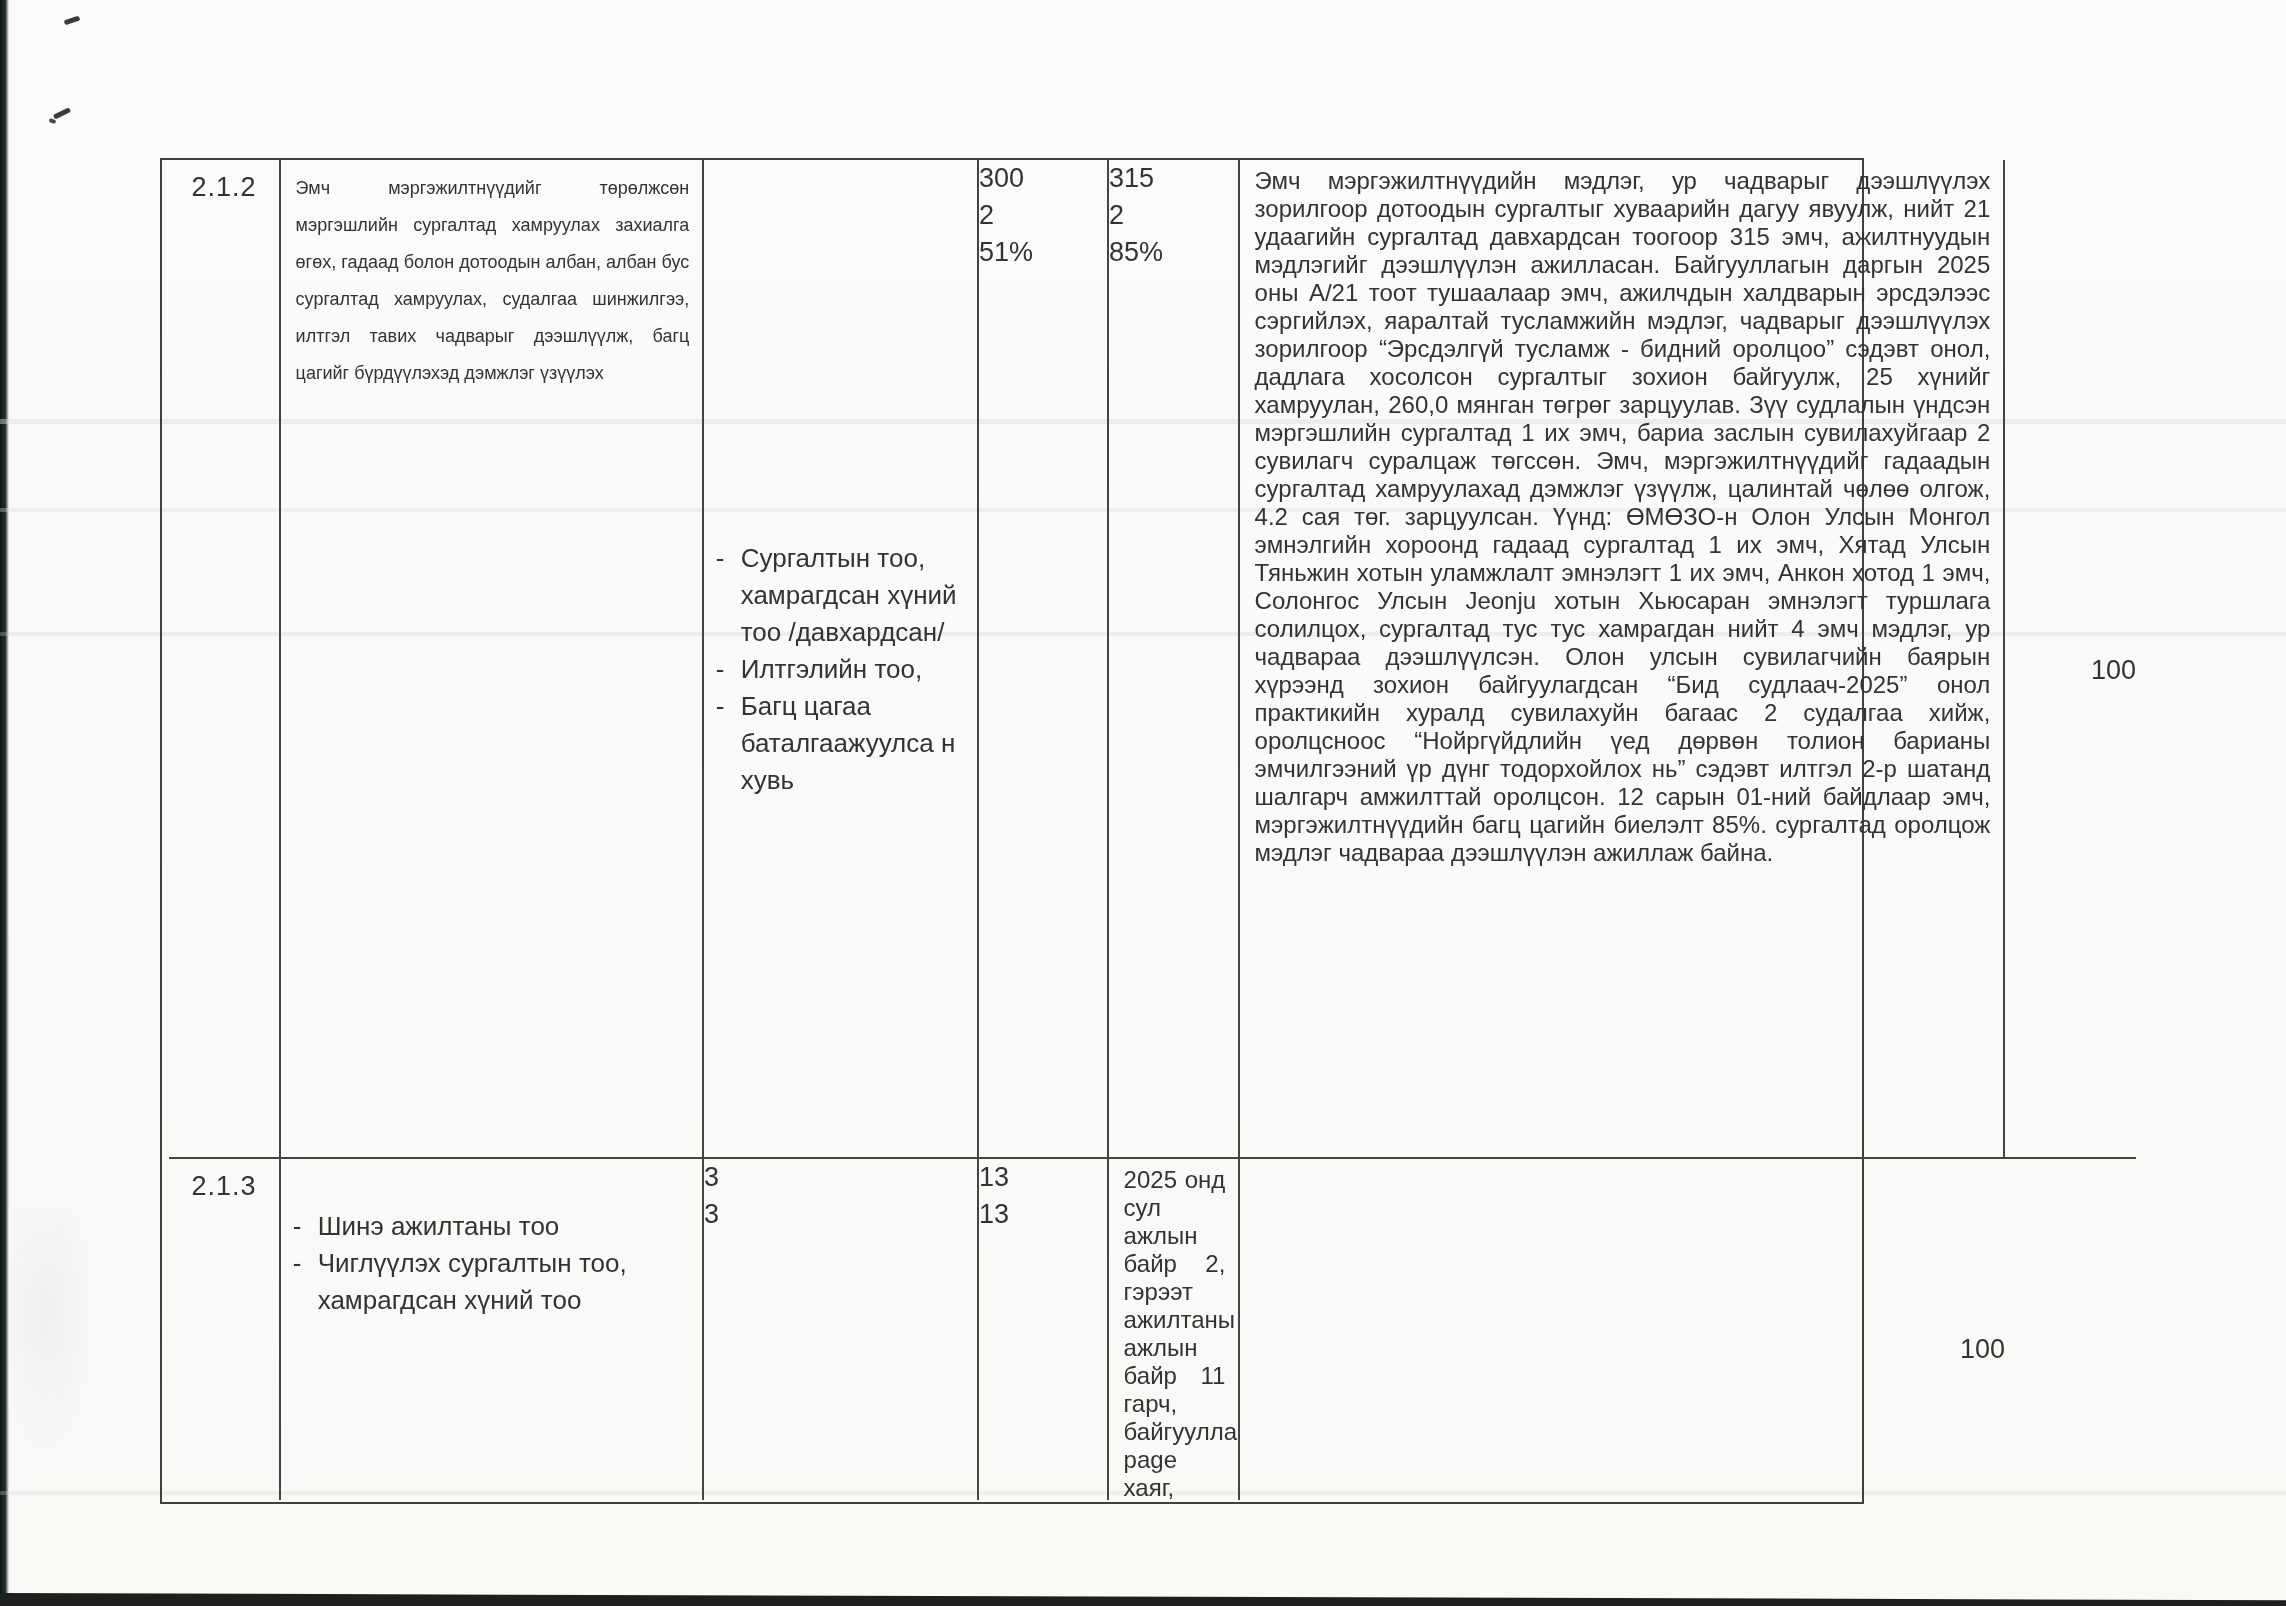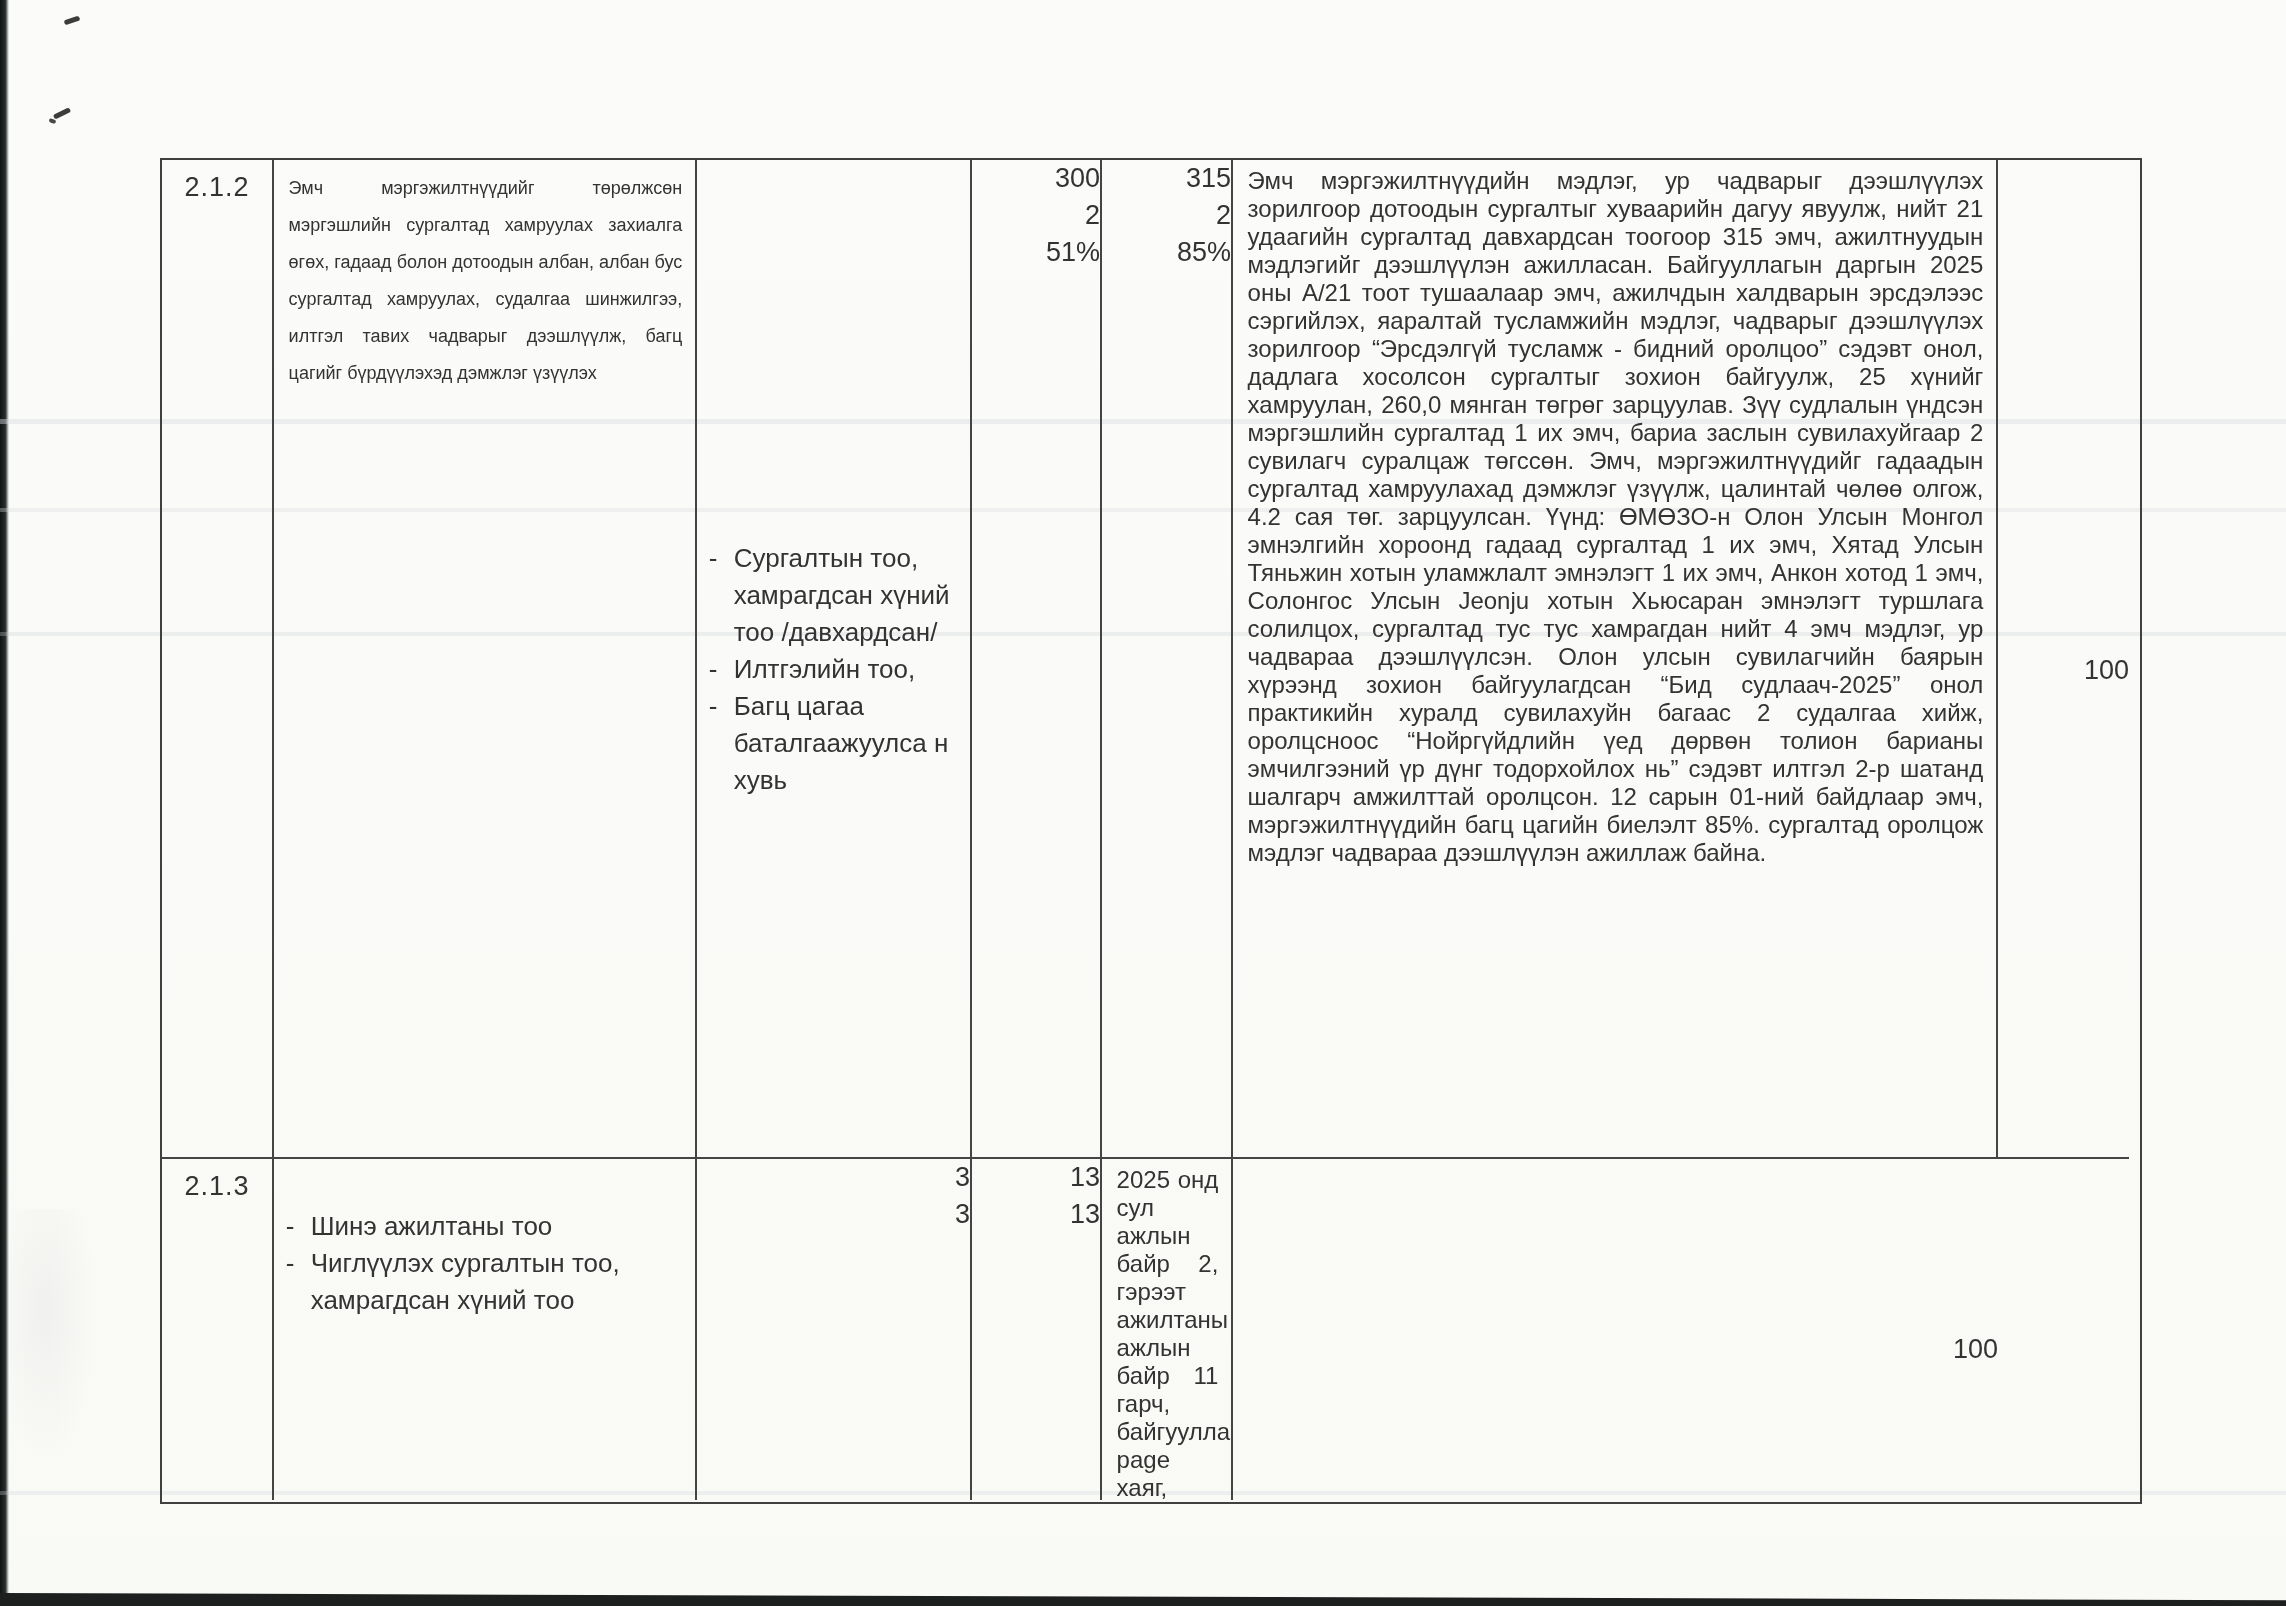--- a/index.html
+++ b/index.html
@@ -21,41 +21,42 @@
   .s4{top:1491px;height:3.9px;background:rgba(210,213,218,.30);}
   .pen{position:absolute;background:#3c3c3c;border-radius:2.9px;}
   .pen1{left:64px;top:17.6px;width:15.6px;height:4.9px;transform:rotate(-18deg);}
   .pen2{left:53px;top:111px;width:17.6px;height:4.9px;transform:rotate(-26deg);}
   .pen2b{left:49px;top:119px;width:6.8px;height:3.9px;transform:rotate(20deg);position:absolute;background:#474747;border-radius:2px;}
   .smudge{position:absolute;left:9.8px;top:1209px;width:88px;height:254px;
     background:radial-gradient(ellipse at 40% 40%,rgba(120,125,130,.07),rgba(120,125,130,0) 70%);}
 
   
   .tbl{
-    position:absolute;left:160px;top:158px;width:1982px;height:1346px;
+    position:absolute;left:160px;top:158px;width:1704px;height:1346px;
     box-sizing:border-box;border:2px solid #3f4040;
     display:grid;
     grid-template-columns:112px 423px 275px 130px 131px 765px 131px;
     grid-template-rows:999px 341px;
     background:transparent;
+    padding-left:7px;
   }
   .cell{box-sizing:border-box;border-right:2px solid #434444;overflow:hidden;}
   .cell.last{border-right:none;}
   .r0{border-bottom:2px solid #434444;}
 
   .no-cell{text-align:center;font-size:27px;padding-top:11.7px;letter-spacing:1px;}
   .task-cell{padding:9.8px 12.7px 0 14.6px;font-size:18px;line-height:37px;text-align:justify;}
   .ind-cell{padding:0 7.8px 0 11.7px;font-size:26px;line-height:37px;}
   .ind-item{display:flex;}
   .ind-item .dash{flex:0 0 25px;}
   .ind-item .dash::before{content:"-";}
   .ind-item .lbl{flex:1;}
   .ind-pad-0{padding-top:380px;}
   .ind-pad-1{padding-top:49px;}
-  .num-cell{text-align:right;font-size:27px;line-height:37px;}
+  .num-cell{text-align:left;font-size:27px;line-height:37px;}
   .num-cell .v{display:block;}
   .res-cell{padding:6.8px 12.7px 0 14.6px;font-size:24px;line-height:28px;text-align:justify;}
   .score-cell{text-align:center;font-size:27px;line-height:37px;}
   .score-cell .v{display:block;text-align:right;}
   .r0 .score-v{margin-top:492px;}
   .r1 .score-v{margin-top:172px;}
 </style>
 </head>
 <body>
 

